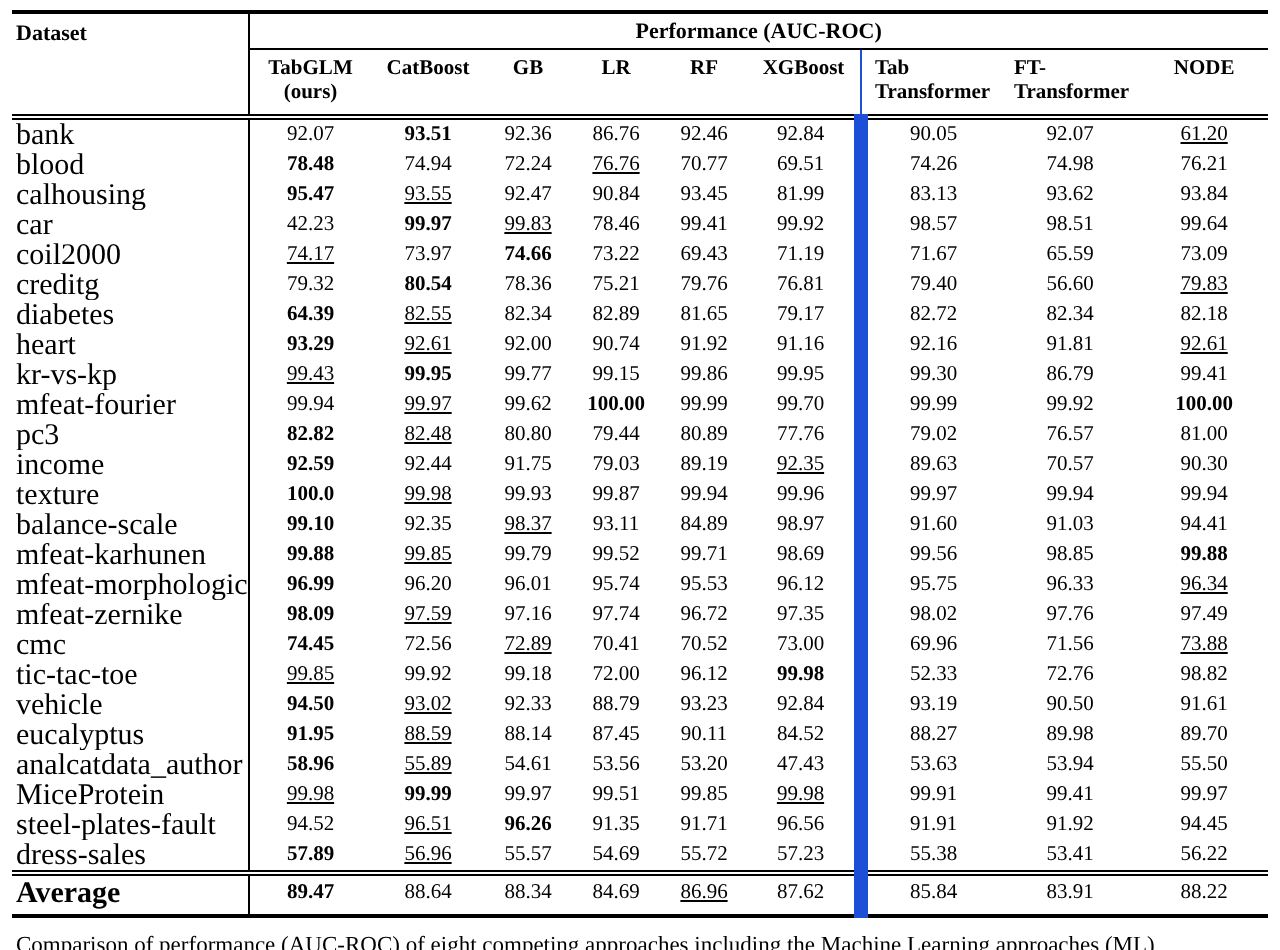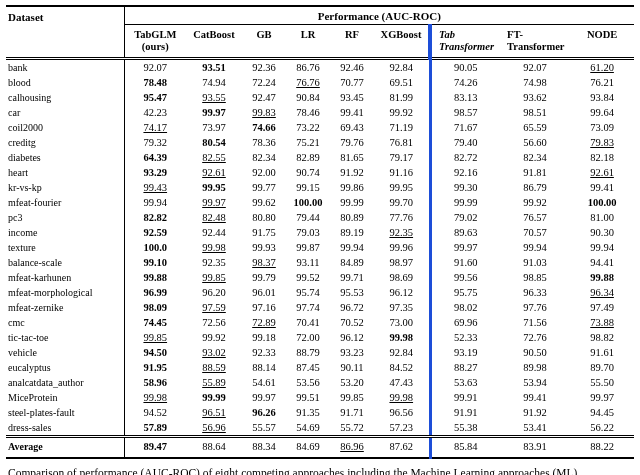--- a/index.html
+++ b/index.html
@@ -31,28 +31,28 @@
     border-left: 1px solid #000;
     border-bottom: 1px solid #000;
     margin-left: 20px;
   }
   tr.methods th {
     vertical-align: top; text-align: center;
     padding: 4px 2px 4px 2px;
     border-bottom: 3px double #000;
   }
   tr.methods th:nth-child(1) { border-left: 1px solid #000; }
-  tr.methods th:nth-child(7) { border-left: 4px solid #1d4ed8; font-style: italic; }
+  tr.methods th:nth-child(7) { border-left: 1px solid #1d4ed8; }
   tr.methods th:nth-child(7),
   tr.methods th:nth-child(8) { text-align: left; padding-left: 7px; }
 
   tbody td { text-align: center; padding: 1.5px 0; }
-  tbody td.ds { text-align: left; padding-left: 2px; font-size: 10px; }
+  tbody td.ds { text-align: left; padding-left: 2px; font-size: 15px; }
   tbody td:nth-child(2) { border-left: 1px solid #000; }
-  tbody td:nth-child(8) { border-left: 3px solid #1d4ed8; margin-left: 43px; }
+  tbody td:nth-child(8) { border-left: 7px solid #1d4ed8; margin-left: 43px; }
 
   td.best { font-weight: bold; }
   td.second { text-decoration: underline; }
 
   tr.avg td {
     border-top: 3px double #000;
     border-bottom: 2px solid #000;
     padding: 3px 0 4px 0;
   }
   tr.avg td.ds { font-weight: bold; padding-left: 2px; }

